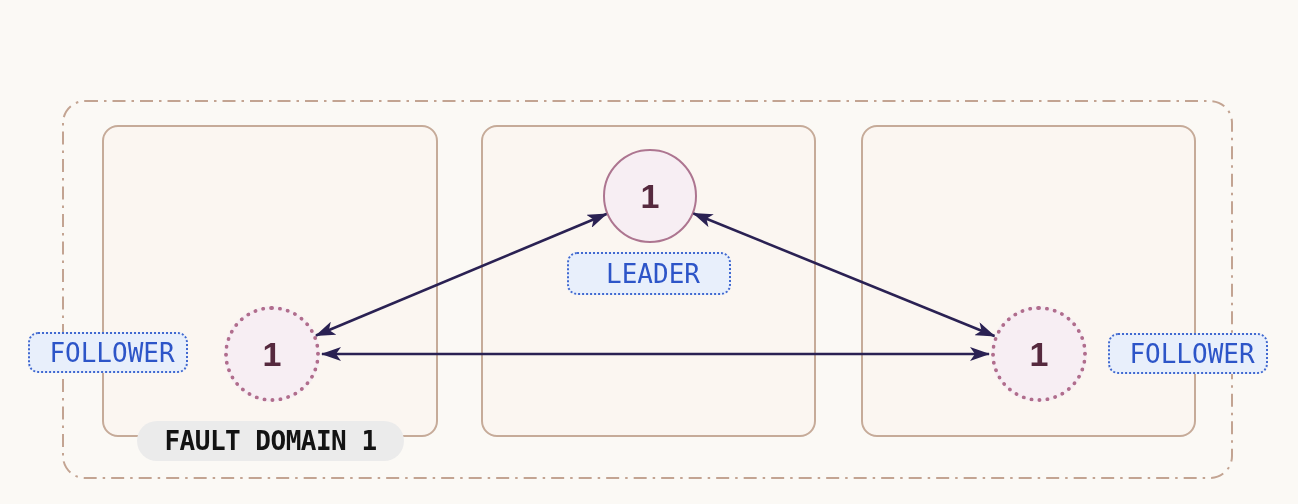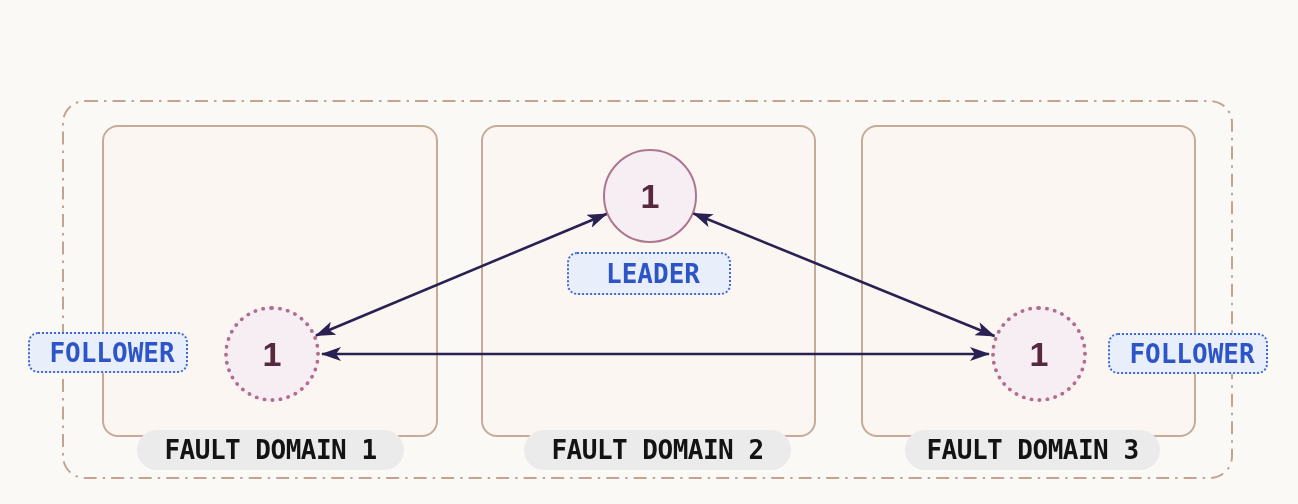--- a/index.html
+++ b/index.html
@@ -53,21 +53,20 @@
   .fd3{left:861px;width:335px;}
   .pill{
     position:absolute;top:421px;height:40px;
     box-sizing:border-box;
     background:var(--pill-fill);
     border-radius:22px;
     display:flex;align-items:center;justify-content:center;
     font-size:26px;font-weight:bold;letter-spacing:-0.5px;
     color:var(--pill-text);
     z-index:3;
-    margin-top:9px;
   }
   .pill1{left:137px;width:267px;}
   .pill2{left:524px;width:267px;}
   .pill3{left:905px;width:255px;}
   .node{
     position:absolute;
     box-sizing:border-box;
     border-radius:50%;
     background:var(--node-fill);
     display:flex;align-items:center;justify-content:center;
@@ -80,21 +79,21 @@
   .follower-node{width:96px;height:96px;border:4px dotted var(--follower-border);}
   .follower-left{left:224px;top:306px;}
   .follower-right{left:991px;top:306px;}
   .badge{
     position:absolute;height:41px;
     box-sizing:border-box;
     background:var(--role-fill);
     border:2px dotted var(--role-border);
     border-radius:10px;
     display:flex;align-items:center;justify-content:center;
-    font-size:26px;font-weight:bold;
+    font-size:26px;font-weight:normal;
     color:var(--role-text);
     z-index:4;
     padding-left:8px;
   }
   .badge-leader{left:567px;top:252px;width:164px;height:43px;}
   .badge-follower-left{left:28px;top:332px;width:160px;}
   .badge-follower-right{left:1108px;top:333px;width:160px;}
   .arrows{z-index:5;}
   .arrow-line{stroke:var(--arrow);stroke-width:2.6;}
   .arrow-head{fill:var(--arrow);}
@@ -107,22 +106,20 @@
   <svg class="layer" viewBox="0 0 1298 504">
     <rect class="outer-rect" x="63" y="101" width="1169" height="377" rx="22" stroke-dasharray="13 6 2.5 6"></rect>
   </svg>
 
 
   <div class="fd fd1"></div>
   <div class="fd fd2"></div>
   <div class="fd fd3"></div>
 
   <div class="pill pill1">FAULT DOMAIN 1</div>
-  <div class="pill pill2">FAULT DOMAIN 2</div>
-  <div class="pill pill3">FAULT DOMAIN 3</div>
 
   <div class="node follower-node follower-left">
     <span>1</span>
   </div>
   <div class="node leader-node">
     <span>1</span>
   </div>
   <div class="node follower-node follower-right">
     <span>1</span>
   </div>

